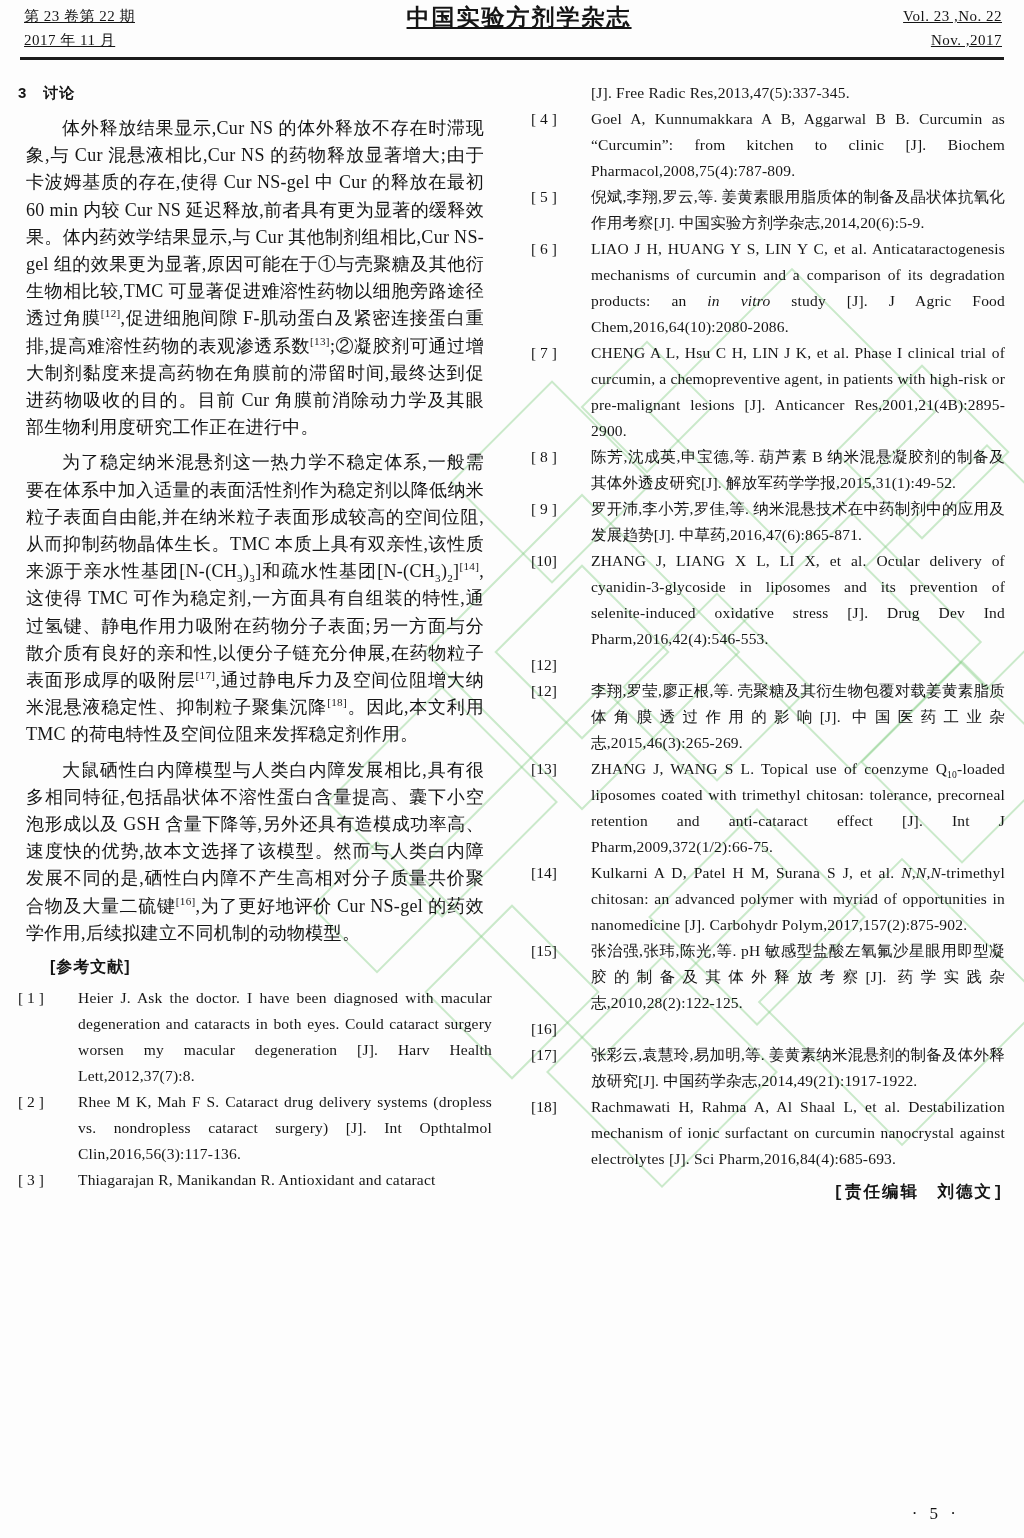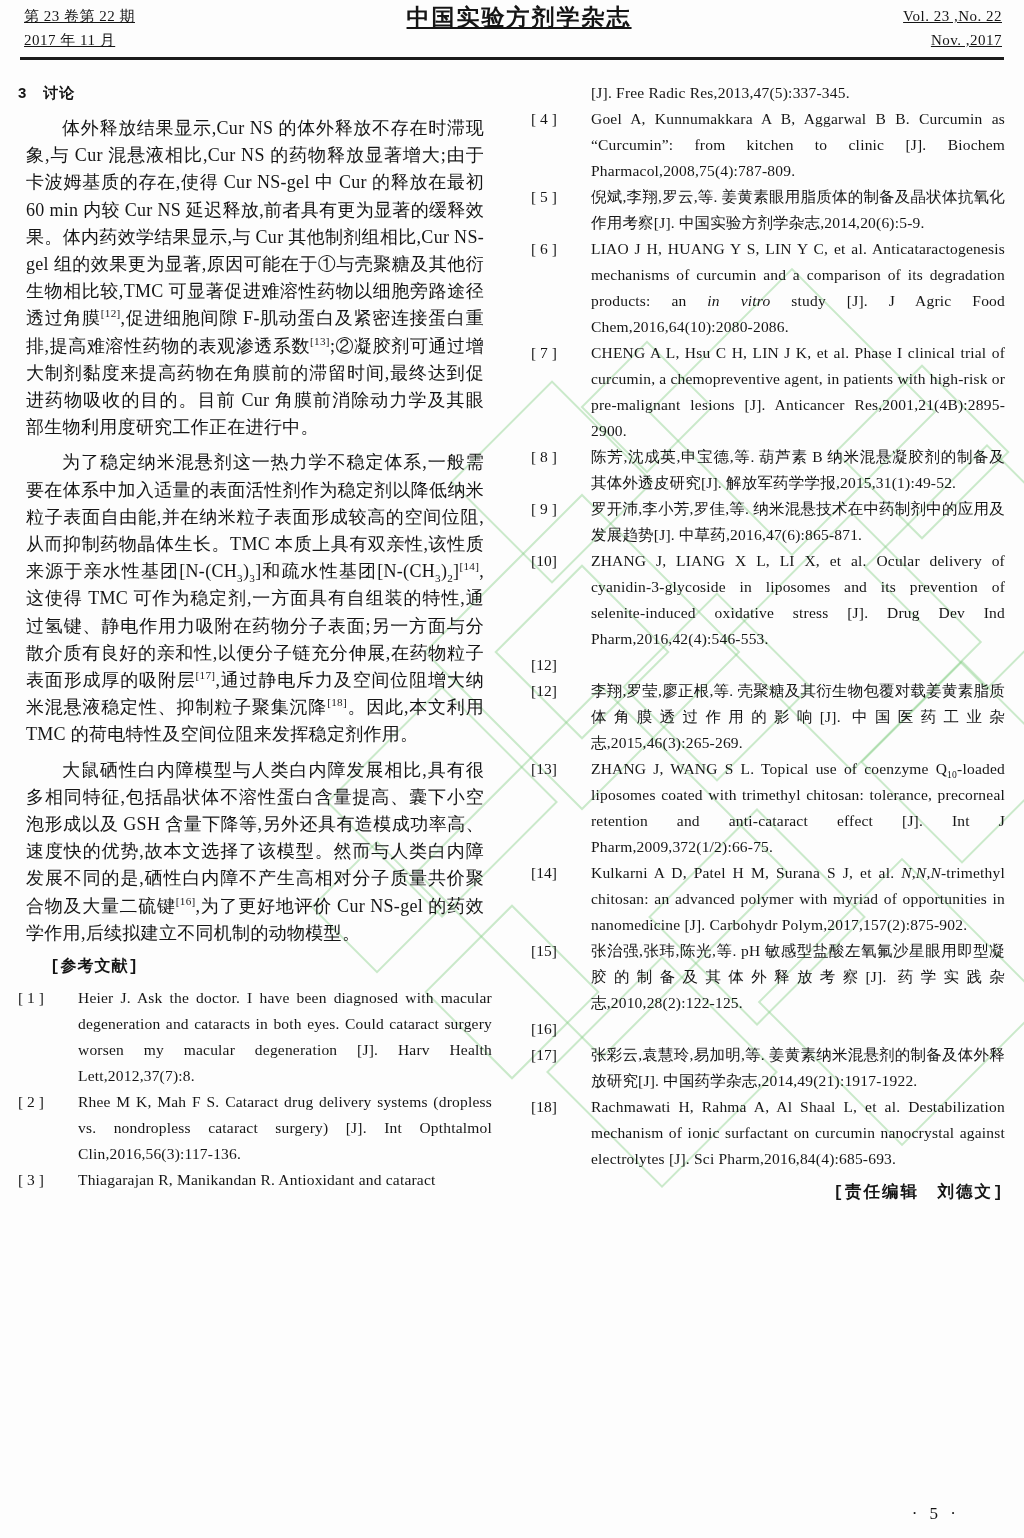--- a/index.html
+++ b/index.html
@@ -61,21 +61,21 @@
     text-align:justify;
     text-indent:2em;
     letter-spacing:.3px;
   }
   .body-para sup,.ref-text sup{font-size:62%;line-height:0;}
   .body-para sub,.ref-text sub{font-size:62%;line-height:0;}
 
   .ref-heading{
     margin:8px 0 6px 0;
     padding-left:2em;
-    font-family:Liberation Mono, monospace;
+    font-family:Liberation Sans, sans-serif;
     font-size:16px;font-weight:700;line-height:24px;letter-spacing:1px;
   }
 
   .ref-list{font-size:15.5px;line-height:26px;}
   .ref-item{display:flex;align-items:flex-start;}
   .ref-label{flex:0 0 60px;white-space:pre;}
   .ref-text{flex:1;text-align:justify;letter-spacing:.2px;}
   .ref-cont{
     font-size:15.5px;line-height:26px;
     padding-left:60px;letter-spacing:.2px;

